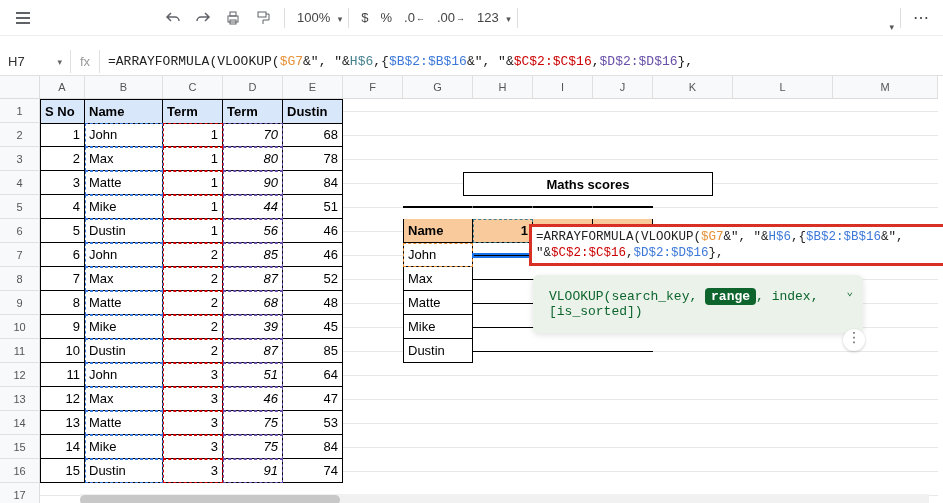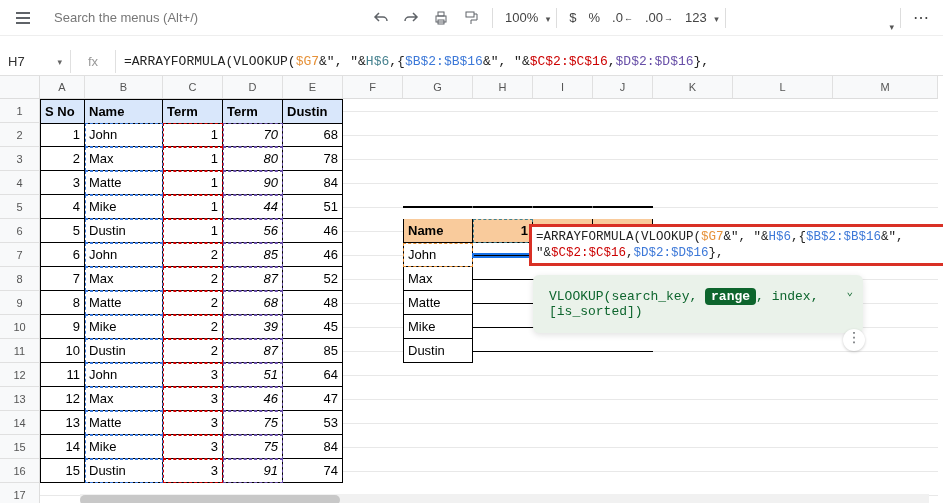--- a/index.html
+++ b/index.html
@@ -10,21 +10,21 @@
   .tb-sep { width: 1px; height: 20px; background: #ddd; margin: 0 6px; }
   .tb-text { color: #444; padding: 0 6px; display: flex; align-items: center; }
   .dd { position: relative; padding-right: 12px; }
   .dd::after { content: "▾"; font-size: 9px; color: #555; position: absolute; right: 0; top: 4px; }
   .spacer { flex: 1; }
   .tb-more { font-size: 16px; color: #444; padding: 0 6px; cursor: pointer; }
 
   .formula-bar { height: 28px; display: flex; align-items: center; border-bottom: 1px solid #e0e0e0; margin-top: 12px; }
   .cell-ref { width: 70px; padding: 0 8px; color: #333; font-size: 13px; display: flex; align-items: center; justify-content: space-between; }
   .cell-ref .caret { font-size: 9px; color: #666; }
-  .fx-sym { width: 46px; text-align: center; color: #999; border-left: 1px solid #e0e0e0; border-right: 1px solid #e0e0e0; padding: 4px 0; }
+  .fx-sym { width: 30px; text-align: center; color: #999; border-left: 1px solid #e0e0e0; border-right: 1px solid #e0e0e0; padding: 4px 0; }
   .fx-input { padding: 0 8px; font-family: 'Courier New', monospace; font-size: 13px; color: #222; white-space: nowrap; overflow: hidden; flex: 1; }
   .fx-input .f-black { color: #222; }
   .fx-input .f-orange { color: #e69138; }
   .fx-input .f-blue { color: #3c78d8; }
   .fx-input .f-red { color: #cc0000; }
   .fx-input .f-purple { color: #674ea7; }
   .fx-input .f-teal { color: #45818e; }
 
   .sheet-area { position: relative; display: flex; height: 430px; }
   .row-headers { width: 40px; flex-shrink: 0; }
@@ -71,21 +71,20 @@
 </style>
 </head>
 <body>
 
 <div class="toolbar">
   <div class="tb-ico">
     <svg width="18" height="18" viewBox="0 0 18 18">
         <path d="M2 4h14M2 9h14M2 14h14" stroke="#5f6368" stroke-width="2" fill="none"></path>
       </svg>
   </div>
-  <div class="menu-search">Search the menus (Alt+/)</div>
   <div class="spacer" style="flex:0 0 120px"></div>
   <div class="tb-ico">
     <svg width="16" height="16" viewBox="0 0 16 16">
         <path d="M6 3L2 7l4 4M2 7h8a4 4 0 0 1 4 4" stroke="#5f6368" stroke-width="1.5" fill="none"></path>
       </svg>
   </div>
   <div class="tb-ico">
     <svg width="16" height="16" viewBox="0 0 16 16">
         <path d="M10 3l4 4-4 4M14 7H6a4 4 0 0 0-4 4" stroke="#5f6368" stroke-width="1.5" fill="none"></path>
       </svg>
@@ -439,14 +438,15 @@
     <div class="hint-box">
       <div class="hint-caret">⌄</div>
       <span class="fn">VLOOKUP(</span><span>search_key, </span><span class="range-pill">range</span><span>, index,</span><br>
       <span>[is_sorted])</span>
       <div class="hint-dots">⋮</div>
     </div>
 
     <div class="hscroll">
       <div class="hthumb"></div>
     </div>
+  <div style="position: absolute; left: 423px; top: 96px; width: 250px; height: 24px; line-height: 24px; text-align: center; font-weight: bold; border: 1px solid rgb(0, 0, 0); background: rgb(255, 255, 255); pointer-events: none;">Maths scores</div>
     </div>
 </div>
 
 </body></html>

